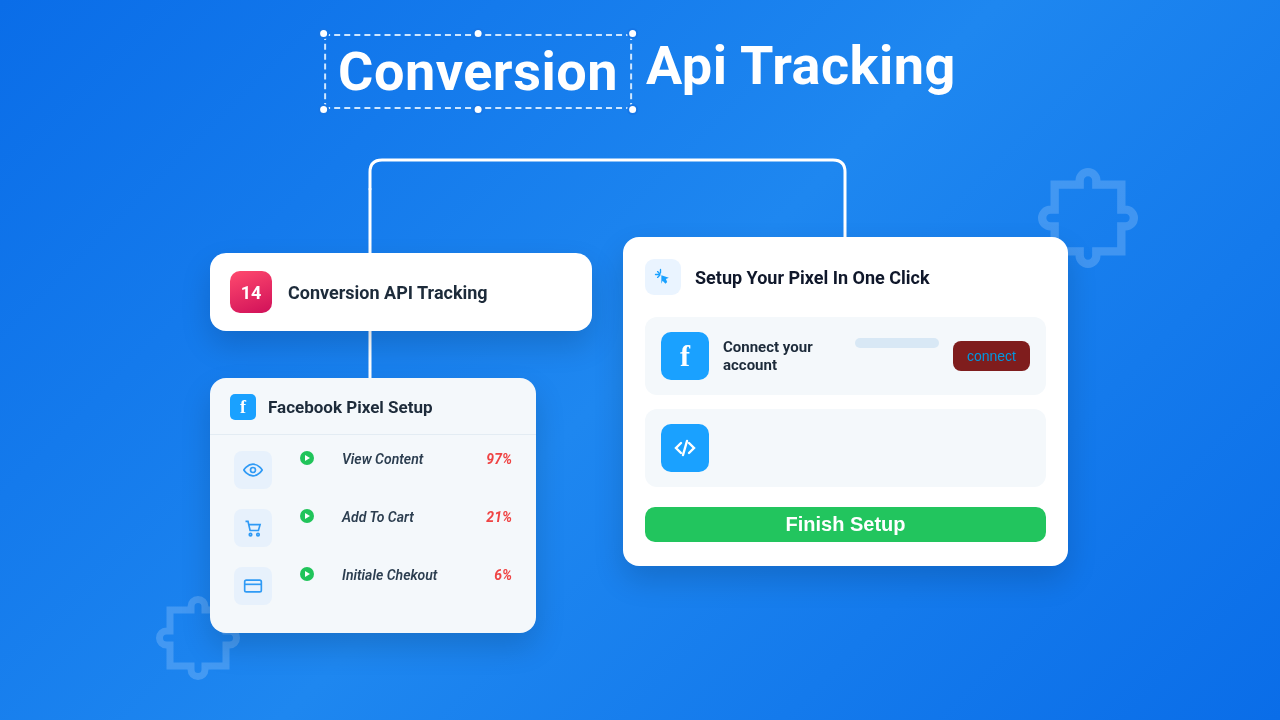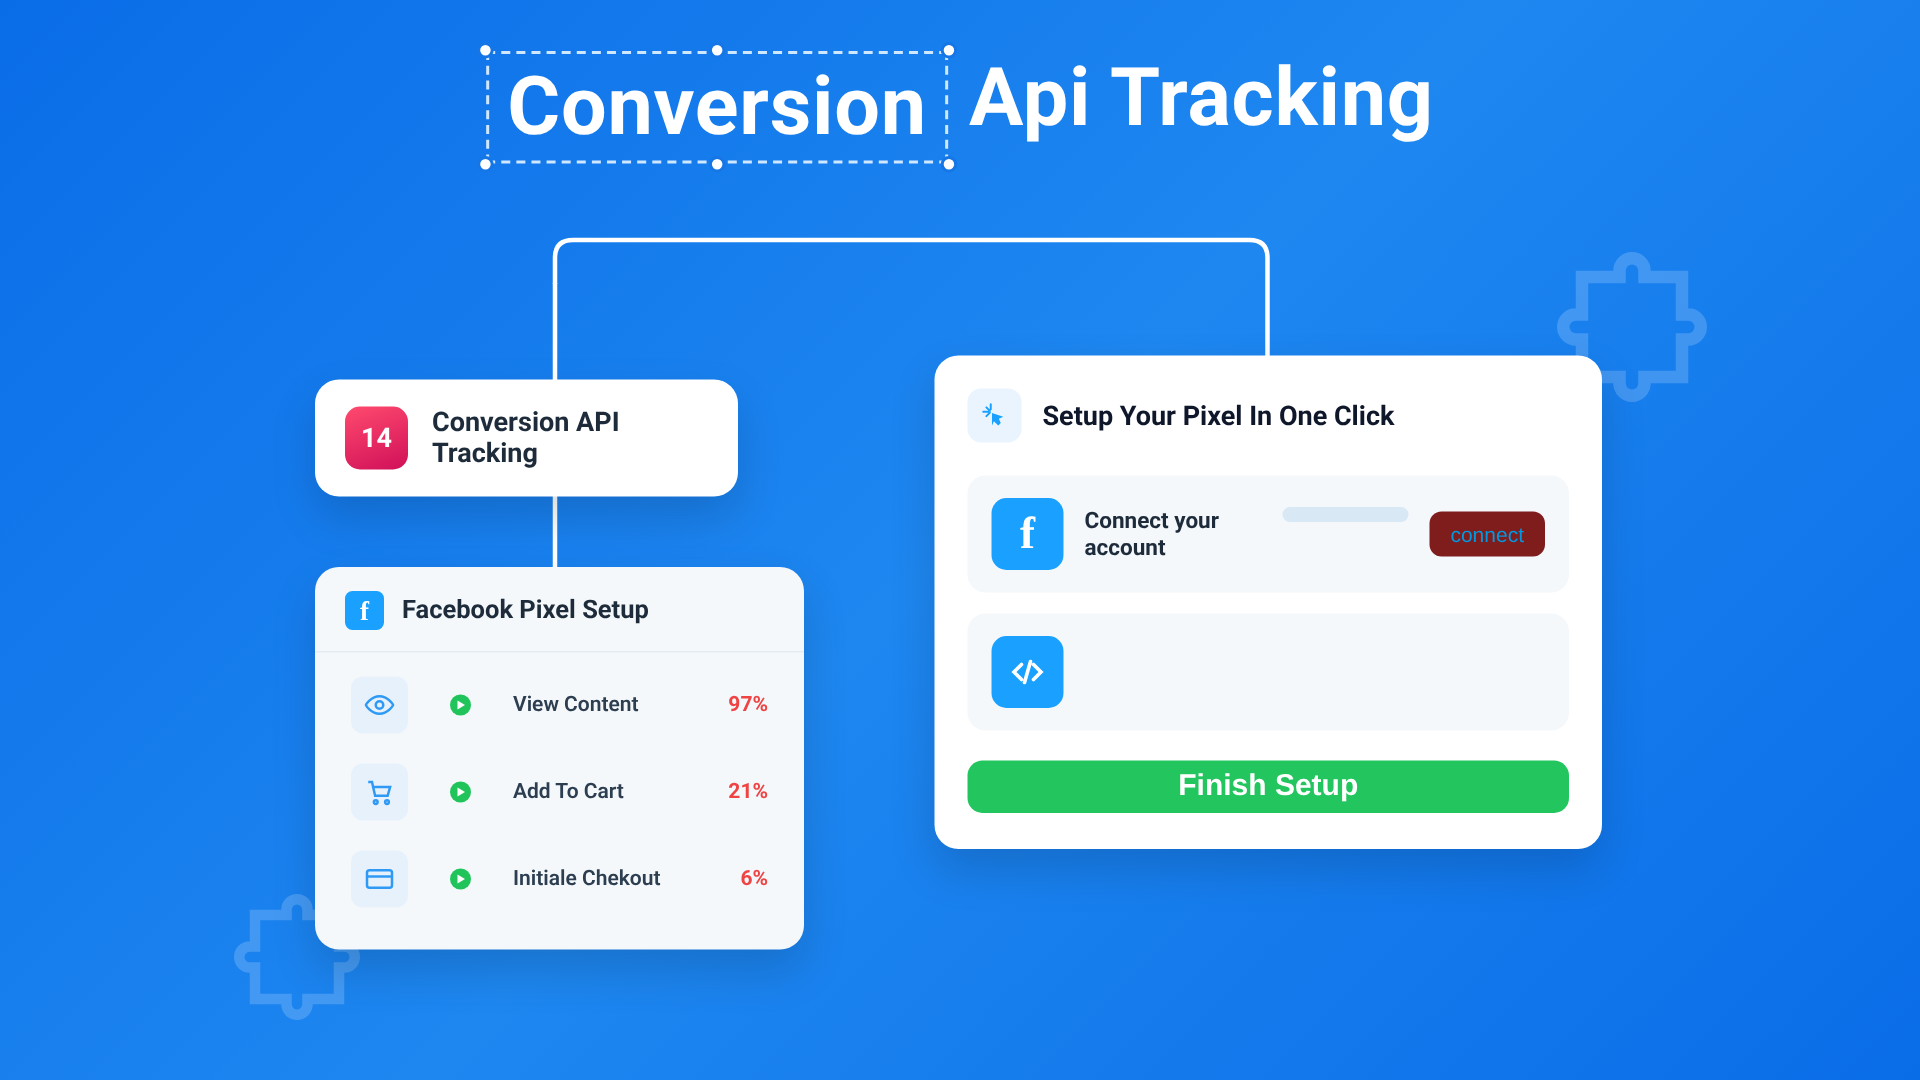--- a/index.html
+++ b/index.html
@@ -56,21 +56,21 @@
 
   
   .card {
     background:#fff;
     border-radius:16px;
     box-shadow:0 14px 30px rgba(0,0,0,.15);
   }
   .card1 {
     position:absolute;
     top:253px; left:210px;
-    width:282px; height:78px;
+    width:382px; height:78px;
     display:flex; align-items:center;
     padding:0 20px; gap:16px;
   }
   .badge14{
     width:42px;height:42px;border-radius:10px;
     background:linear-gradient(160deg,#ff4a6e,#d01059);
     color:#fff;font-weight:700;font-size:18px;
     display:flex;align-items:center;justify-content:center;
     flex-shrink:0;
   }
@@ -94,22 +94,23 @@
     width:26px;height:26px;border-radius:5px;
     background:#1aa1ff;color:#fff;
     display:flex;align-items:center;justify-content:center;
     font-weight:800;font-family:Georgia,serif;font-size:18px;
     flex-shrink:0;
   }
   .card2-head .t{font-size:17px;font-weight:700;color:#1d2b3a;}
   .card2 hr{border:none;border-top:1px solid #e3ecf3;margin:0;}
   .rows{padding:10px 18px 22px; display:flex;flex-direction:column;gap:8px;}
   .row{
-    display:flex;align-items:center;gap:28px;
+    display:flex;gap:28px;
     padding:6px 6px;
+    font-style:italic;
   }
   .row .iconbox{
     width:38px;height:38px;border-radius:8px;
     background:#e7f1fc;display:flex;align-items:center;justify-content:center;
     color:#2f9af5;
   }
   .row .dot{
     width:14px;height:14px;border-radius:50%;
     background:#20c45a;display:flex;align-items:center;justify-content:center;
     flex-shrink:0;

